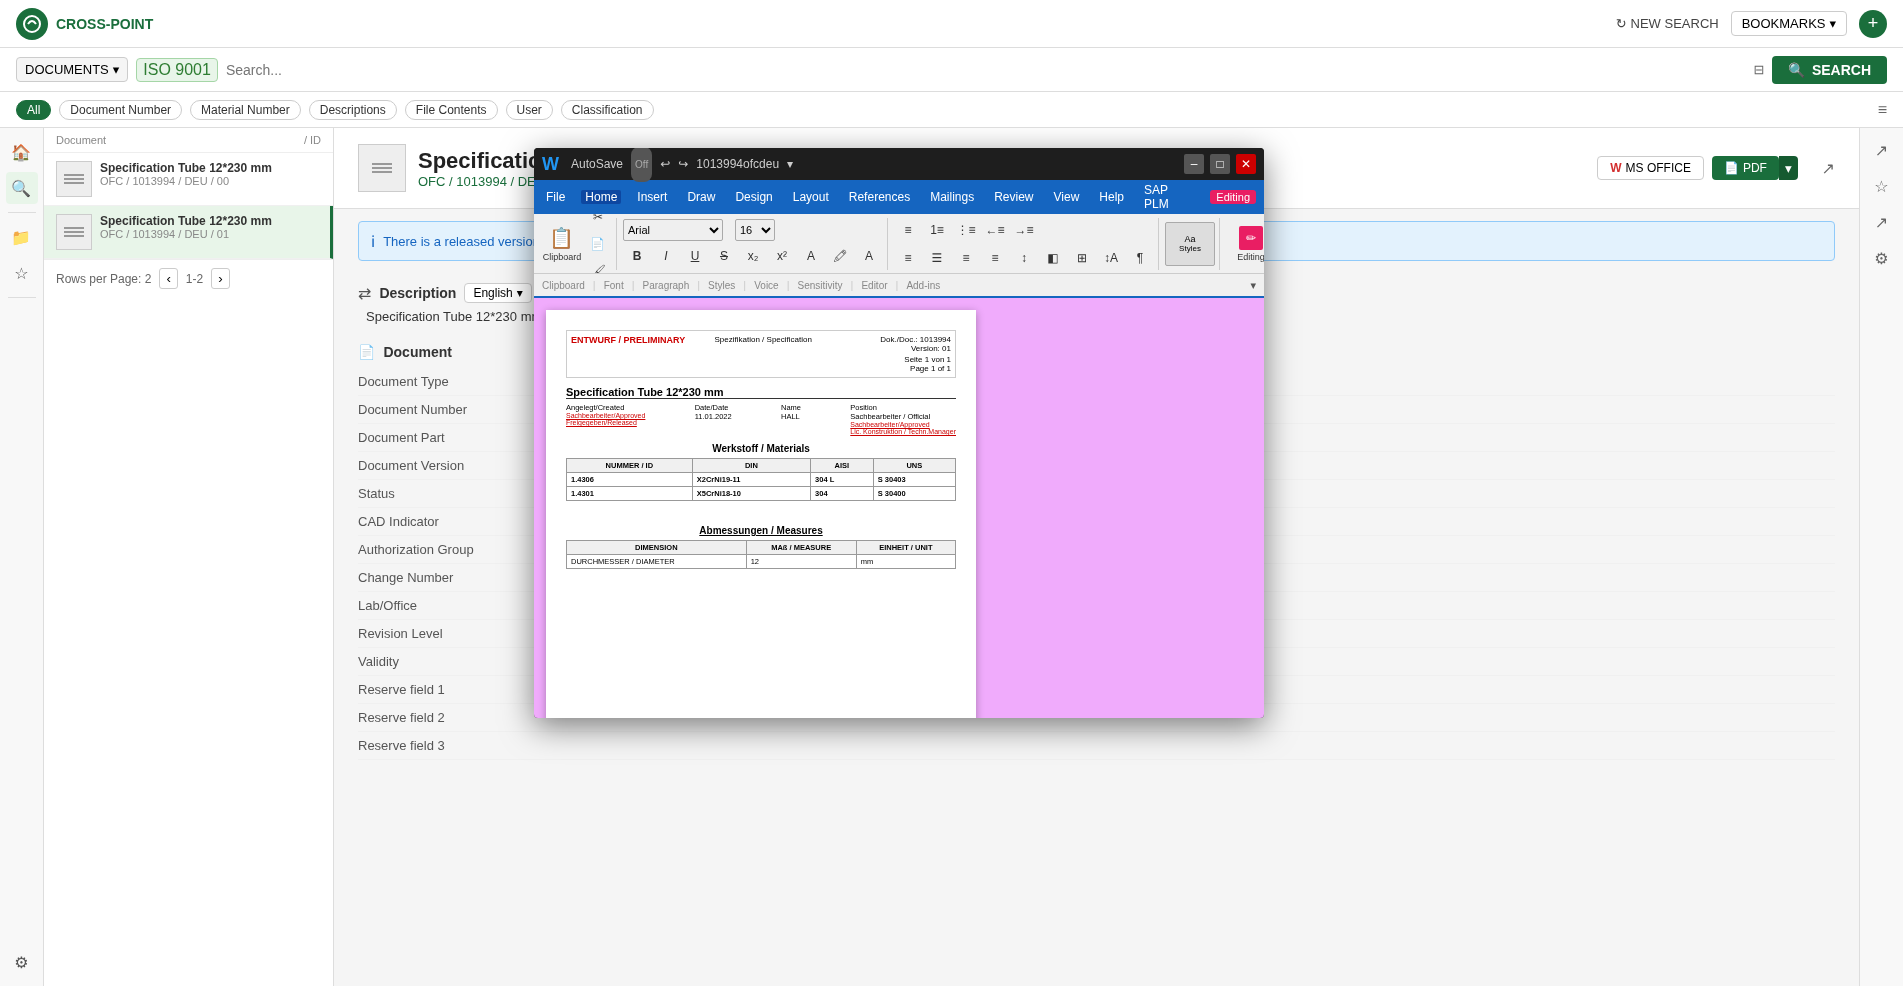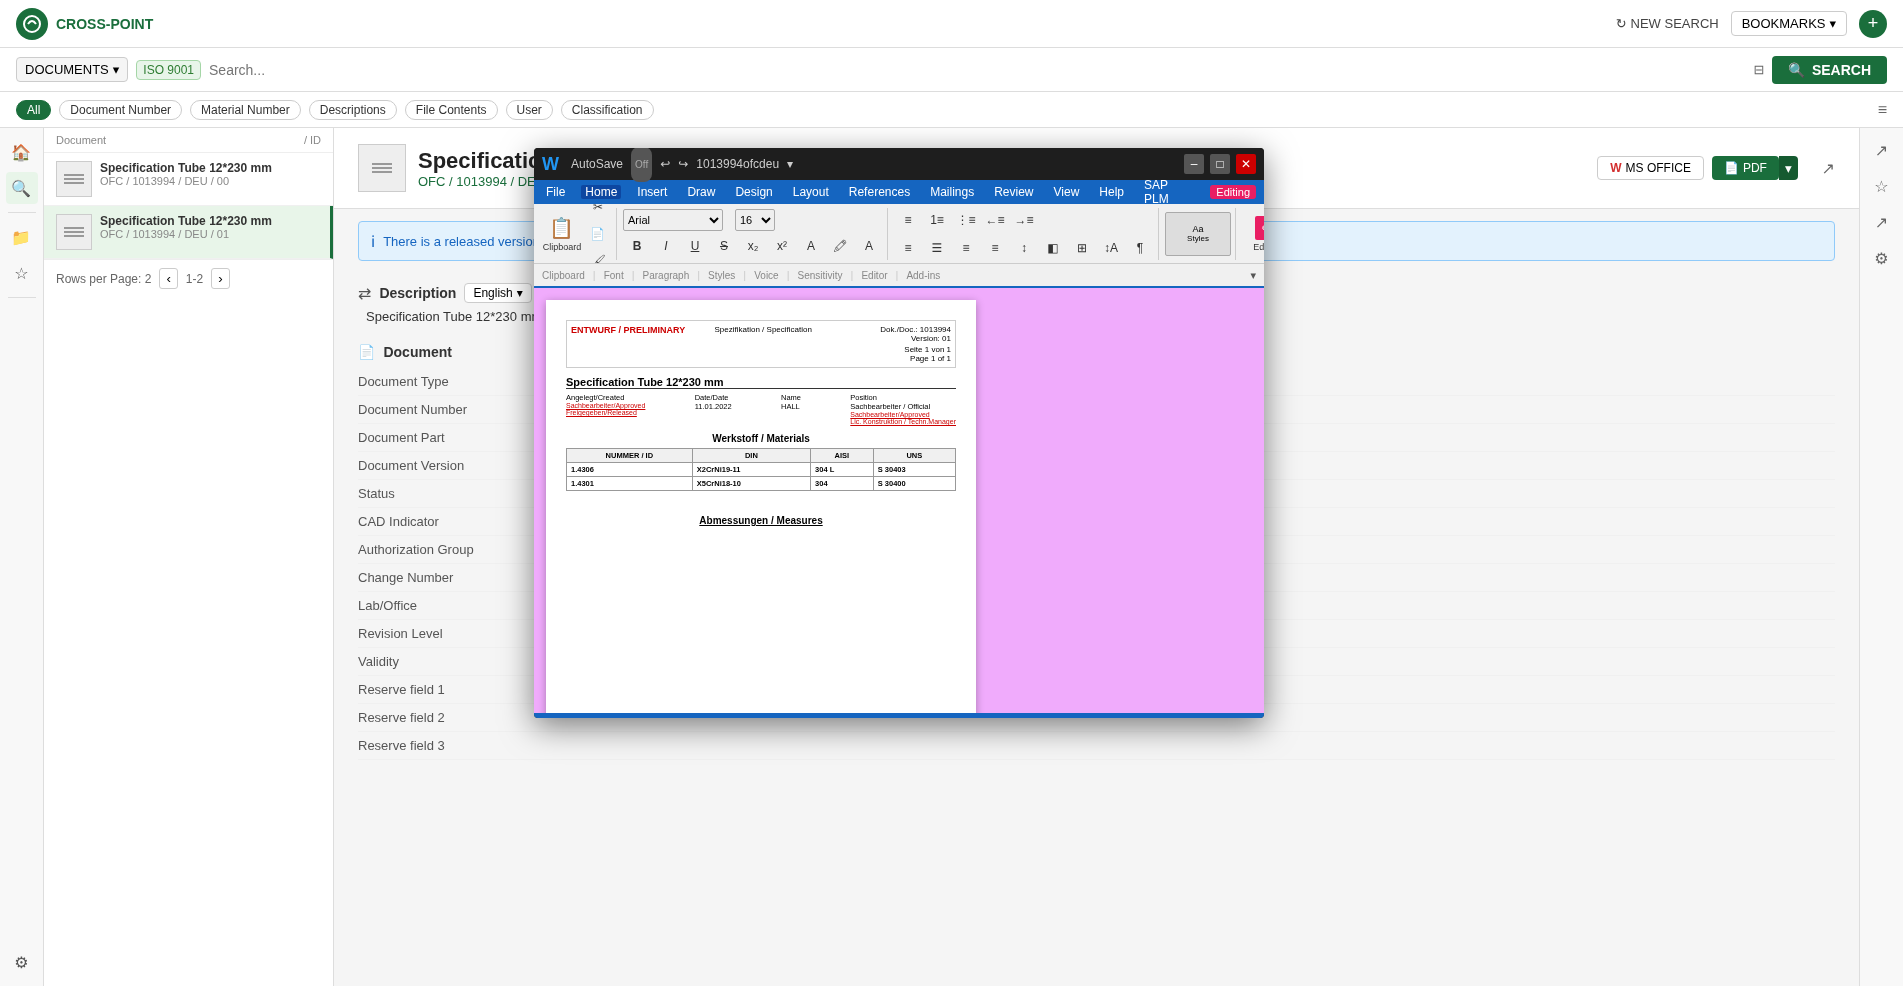--- a/index.html
+++ b/index.html
@@ -18,21 +18,21 @@
     .bookmarks-btn { border: 1px solid #ccc; border-radius: 4px; padding: 4px 10px; background: white; cursor: pointer; display: flex; align-items: center; gap: 4px; font-size: 13px; }
     .plus-btn { width: 28px; height: 28px; border-radius: 50%; background: #1a6e3c; color: white; border: none; font-size: 18px; cursor: pointer; display: flex; align-items: center; justify-content: center; }
 
     
     .search-bar {
       display: flex; align-items: center; height: 44px;
       background: #fff; border-bottom: 1px solid #ddd;
       padding: 0 16px; gap: 8px;
     }
     .docs-dropdown { border: 1px solid #ccc; border-radius: 4px; padding: 4px 8px; background: #f5f5f5; cursor: pointer; font-size: 13px; display: flex; align-items: center; gap: 4px; }
-    .iso-badge { background: #e8f5e9; border: 1px solid #a5d6a7; border-radius: 4px; padding: 2px 6px; font-size: 12px; color: #2e7d32; }
+    .iso-badge { background: #e8f5e9; border: 1px solid #a5d6a7; border-radius: 4px; padding: 2px 6px; font-size: 16px; color: #2e7d32; }
     .search-input { flex: 1; border: none; outline: none; font-size: 14px; color: #333; }
     .filter-icon { color: #666; cursor: pointer; }
     .search-btn { background: #1a6e3c; color: white; border: none; border-radius: 4px; padding: 6px 16px; font-size: 14px; font-weight: bold; cursor: pointer; display: flex; align-items: center; gap: 6px; }
 
     
     .filter-tabs {
       display: flex; align-items: center; height: 36px;
       background: #fff; border-bottom: 1px solid #ddd;
       padding: 0 16px; gap: 8px;
     }
@@ -116,33 +116,33 @@
       color: #ccc; font-size: 12px;
     }
     .word-w { color: #2196f3; font-size: 18px; font-weight: bold; margin-right: 4px; }
     .toggle-off { background: #555; border-radius: 8px; padding: 12px 4px; font-size: 10px; color: #aaa; }
     .word-title-right { margin-left: auto; display: flex; gap: 6px; }
     .word-close-btn { width: 20px; height: 20px; background: #c00; border-radius: 2px; display: flex; align-items: center; justify-content: center; color: white; font-size: 12px; cursor: pointer; }
     .word-min-btn { width: 20px; height: 20px; background: #555; border-radius: 2px; display: flex; align-items: center; justify-content: center; color: white; font-size: 12px; cursor: pointer; }
     .word-max-btn { width: 20px; height: 20px; background: #555; border-radius: 2px; display: flex; align-items: center; justify-content: center; color: white; font-size: 12px; cursor: pointer; }
 
     
-    .word-menubar { height: 24px; background: #1565c0; display: flex; align-items: center; padding: 0 8px; gap: 12px; }
+    .word-menubar { height: 34px; background: #1565c0; display: flex; align-items: center; padding: 0 8px; gap: 12px; }
     .word-menu-item { font-size: 12px; color: #fff; cursor: pointer; padding: 0 4px; }
     .word-menu-item.active { background: #0d47a1; border-radius: 2px; }
     .word-editing-badge { background: #e91e63; color: white; border-radius: 3px; padding: 1px 6px; font-size: 11px; margin-left: auto; }
 
     .word-toolbar { height: 60px; background: #f0f0f0; border-bottom: 1px solid #ccc; display: flex; align-items: center; padding: 0 4px; gap: 2px; overflow: hidden; }
     .tb-group { display: flex; align-items: center; gap: 2px; padding: 0 4px; border-right: 1px solid #ccc; height: 52px; }
     .tb-btn { width: 28px; height: 26px; background: transparent; border: 1px solid transparent; border-radius: 2px; cursor: pointer; display: flex; align-items: center; justify-content: center; font-size: 12px; color: #333; }
     .tb-large { display: flex; flex-direction: column; align-items: center; width: 40px; font-size: 9px; color: #333; cursor: pointer; gap: 2px; }
     .tb-large-icon { font-size: 20px; }
     .font-select { width: 100px; height: 22px; font-size: 11px; border: 1px solid #aaa; border-radius: 2px; }
     .font-size-select { width: 40px; height: 22px; font-size: 11px; border: 1px solid #aaa; border-radius: 2px; }
-    .styles-btn { width: 66px; height: 44px; background: #ddd; border: 1px solid #aaa; border-radius: 2px; cursor: pointer; display: flex; flex-direction: column; align-items: center; justify-content: center; font-size: 9px; }
+    .styles-btn { width: 50px; height: 44px; background: #ddd; border: 1px solid #aaa; border-radius: 2px; cursor: pointer; display: flex; flex-direction: column; align-items: center; justify-content: center; font-size: 9px; }
     .editing-btn { display: flex; flex-direction: column; align-items: center; width: 50px; height: 44px; cursor: pointer; justify-content: center; gap: 2px; font-size: 9px; color: #333; }
     .editing-icon { width: 24px; height: 24px; background: #e91e63; display: flex; align-items: center; justify-content: center; border-radius: 2px; color: white; font-size: 12px; }
 
     .word-toolbar2 { height: 24px; background: #f0f0f0; border-bottom: 2px solid #1565c0; display: flex; align-items: center; padding: 0 8px; gap: 8px; font-size: 11px; color: #555; }
     .tb2-label { font-size: 10px; color: #888; }
 
     
     .word-content { background: #f0abfc; height: calc(570px - 145px); overflow-y: auto; display: flex; padding: 12px; }
     .word-page { background: white; width: 430px; min-height: 500px; padding: 20px; font-size: 9px; box-shadow: 0 2px 8px rgba(0,0,0,0.3); }
 
@@ -589,20 +589,36 @@
                 <td>X5CrNi18-10</td>
                 <td>304</td>
                 <td>S 30400</td>
               </tr>
             </tbody>
           </table>
 
           <div class="section-title" style="text-decoration:underline;">
             <span>Abmessungen / Measures</span>
           </div>
+          <table class="data-table">
+            <thead>
+              <tr>
+                <th>DIMENSION</th>
+                <th>MAß / MEASURE</th>
+                <th>EINHEIT / UNIT</th>
+              </tr>
+            </thead>
+            <tbody>
+              <tr>
+                <td>DURCHMESSER / DIAMETER</td>
+                <td>12</td>
+                <td>mm</td>
+              </tr>
+            </tbody>
+          </table>
         </div>
       </div>
 
       <div class="word-statusbar">
         <span>Page 1 of 1</span>
         <span>67 words</span>
         <span>German (Germany)</span>
         <span>Text Predictions: On</span>
         <div class="word-statusbar-right">
           <span style="cursor:pointer;">Focus</span>

